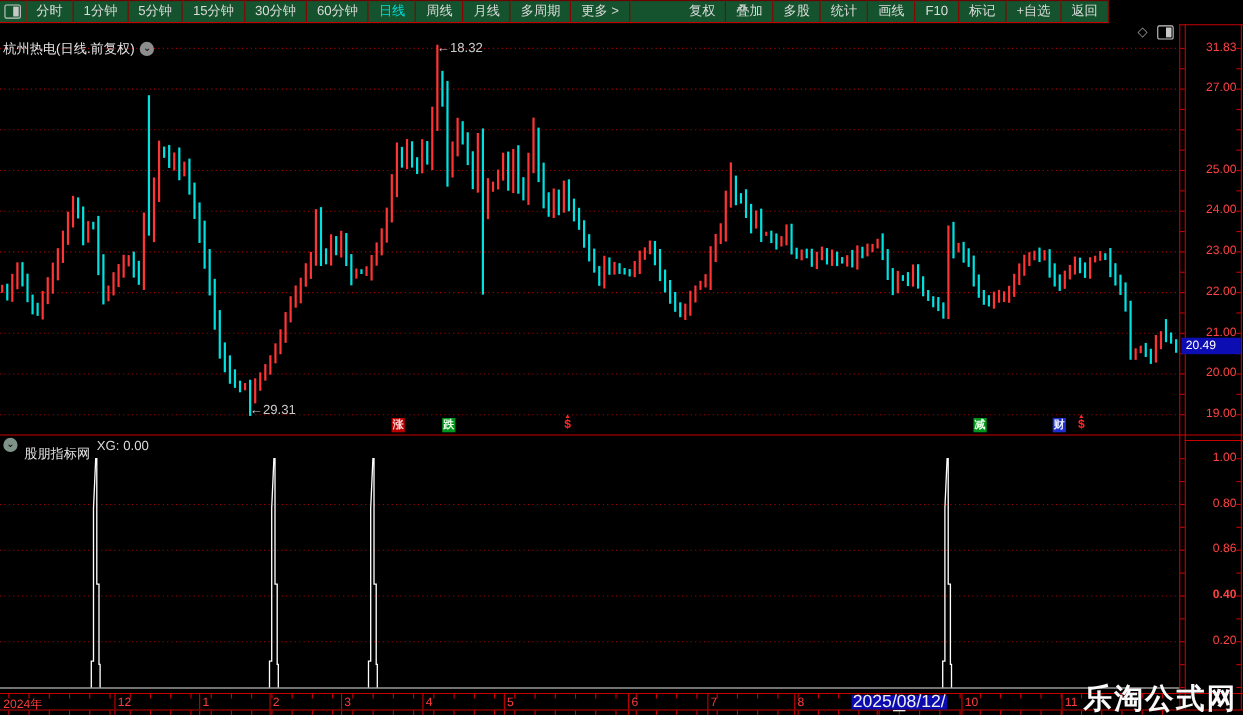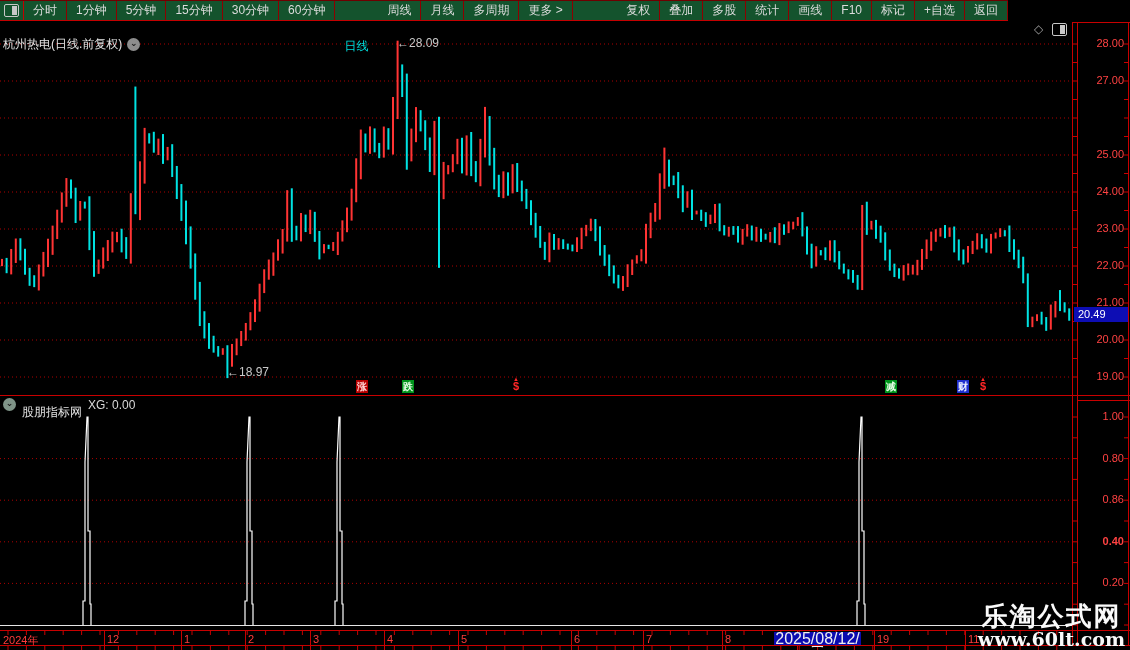--- a/index.html
+++ b/index.html
@@ -10,21 +10,21 @@
 
   
   .toolbar{position:absolute;left:0;top:0;width:1008px;height:21px;box-sizing:border-box;
            border-top:1px solid #6d0000;border-bottom:1px solid #c40000;display:flex;z-index:20;background:#14532d;}
   .tb-icon-cell{width:23px;display:flex;align-items:center;justify-content:center;
                 border-right:1px solid #c40000;}
   .panel-icon{width:13px;height:11px;border:1px solid #c8c8c8;border-radius:2px;position:relative;}
   .panel-icon::after{content:"";position:absolute;right:1px;top:1px;bottom:1px;width:5px;background:#c8c8c8;}
   .tb-item{padding:0 9px;line-height:19px;font-size:12px;color:#dcdcdc;white-space:nowrap;
            border-right:1px solid #8e0000;cursor:default;}
-  .tb-item.active{color:#00dede;margin-top:36px;}
+  .tb-item.active{color:#00dede;}
   .tb-spacer{flex:1;}
 
   
   .title-row{position:absolute;left:3px;top:23px;height:16px;display:flex;align-items:center;gap:5px;z-index:20;margin-top:13px;}
   .title-text{color:#e6e6e6;font-size:12px;}
   .chev-circle{display:inline-block;width:13px;height:13px;border-radius:50%;background:#8d8d8d;
                color:#161616;font-size:9px;line-height:11px;text-align:center;font-weight:bold;}
   .title-icons{position:absolute;left:1034px;top:22px;display:flex;gap:9px;align-items:center;
                color:#9a9a9a;font-size:12px;z-index:20;}
 
@@ -553,40 +553,39 @@
 
   <div class="title-row">
     <span class="title-text">杭州热电(日线.前复权)</span>
     <span class="chev-circle">⌄</span>
   </div>
   <div class="title-icons">
     <span>◇</span>
     <span class="panel-icon"></span>
   </div>
 
-  <div class="anno" style="left:397px;top:36px;">←28.09</div>
-  <div class="anno" style="left:227px;top:365px;">←18.97</div>
+  <div class="anno" style="left:397px;top:36px;">←18.32</div>
+  <div class="anno" style="left:227px;top:365px;">←29.31</div>
 
   <div class="price-tag">20.49</div>
 
   <div class="sub-header">
     <span class="chev-circle">⌄</span>
     <span class="sub-title">股朋指标网</span>
     <span class="sub-value">XG: 0.00</span>
   </div>
 
   <div class="date-highlight">2025/08/12/二</div>
 
   <div class="wm">
     <div class="wm1">乐淘公式网</div>
-    <div class="wm2">www.60lt.com</div>
   </div>
 
   <div id="gen">
-      <div class="ylabel" style="left:1080px;top:37px;">28.00</div>
+      <div class="ylabel" style="left:1080px;top:37px;">31.83</div>
       <div class="ylabel" style="left:1080px;top:74px;">27.00</div>
       <div class="ylabel" style="left:1120px;top:111px;">26.00</div>
       <div class="ylabel" style="left:1080px;top:148px;">25.00</div>
       <div class="ylabel" style="left:1080px;top:185px;">24.00</div>
       <div class="ylabel" style="left:1080px;top:222px;">23.00</div>
       <div class="ylabel" style="left:1080px;top:259px;">22.00</div>
       <div class="ylabel" style="left:1080px;top:296px;">21.00</div>
       <div class="ylabel" style="left:1080px;top:333px;text-align:right;">20.00</div>
       <div class="ylabel" style="left:1080px;top:370px;">19.00</div>
       <div class="ylabel" style="left:1080px;top:410px;">1.00</div>
@@ -597,21 +596,21 @@
       <div class="datelabel" style="left:3px;">2024年</div>
       <div class="datelabel" style="left:107px;">12</div>
       <div class="datelabel" style="left:184px;">1</div>
       <div class="datelabel" style="left:248px;">2</div>
       <div class="datelabel" style="left:313px;">3</div>
       <div class="datelabel" style="left:387px;">4</div>
       <div class="datelabel" style="left:461px;">5</div>
       <div class="datelabel" style="left:574px;">6</div>
       <div class="datelabel" style="left:646px;">7</div>
       <div class="datelabel" style="left:725px;">8</div>
-      <div class="datelabel" style="left:877px;">19</div>
+      <div class="datelabel" style="left:877px;">10</div>
       <div class="datelabel" style="left:968px;text-align:center;">11</div>
       <div class="badge red-badge" style="left:356px;">涨</div>
       <div class="badge green-badge" style="left:402px;">跌</div>
       <div class="dollar" style="left:510px;"><span class="arr">▲</span>$</div>
       <div class="badge green-badge" style="left:885px;">减</div>
       <div class="badge blue-badge" style="left:957px;">财</div>
       <div class="dollar" style="left:977px;"><span class="arr">▲</span>$</div>
     </div>
 </div>
 

